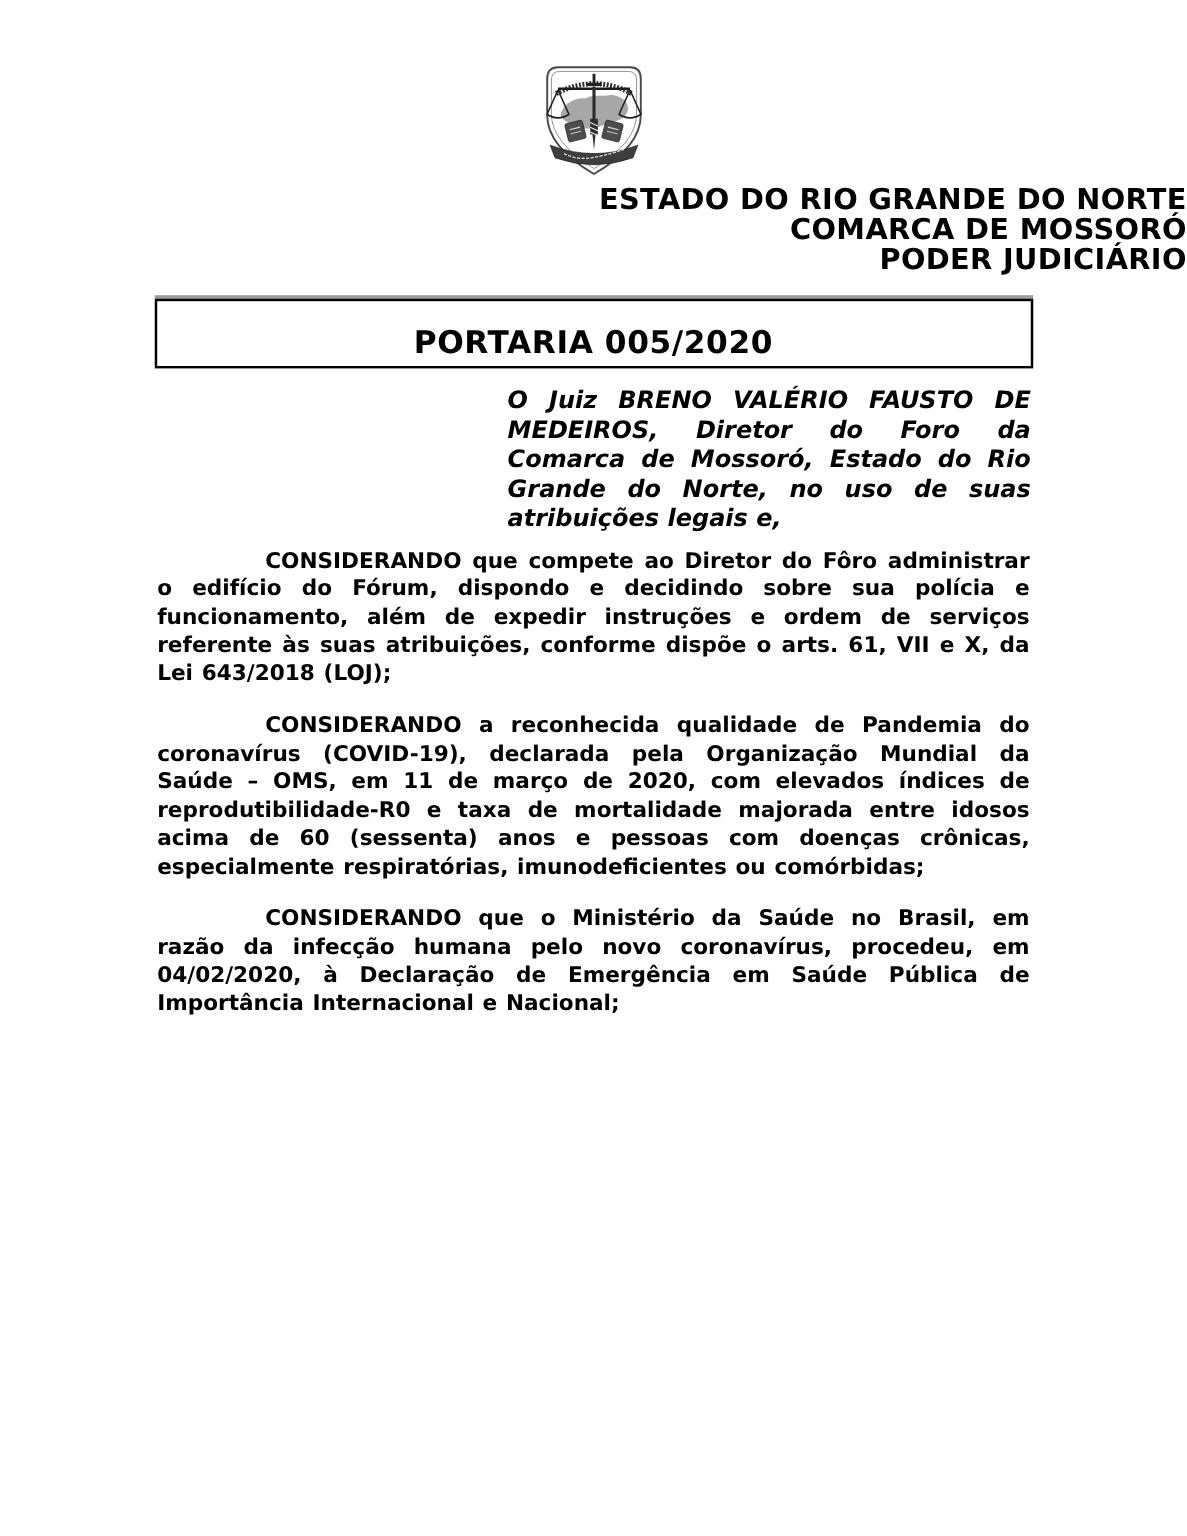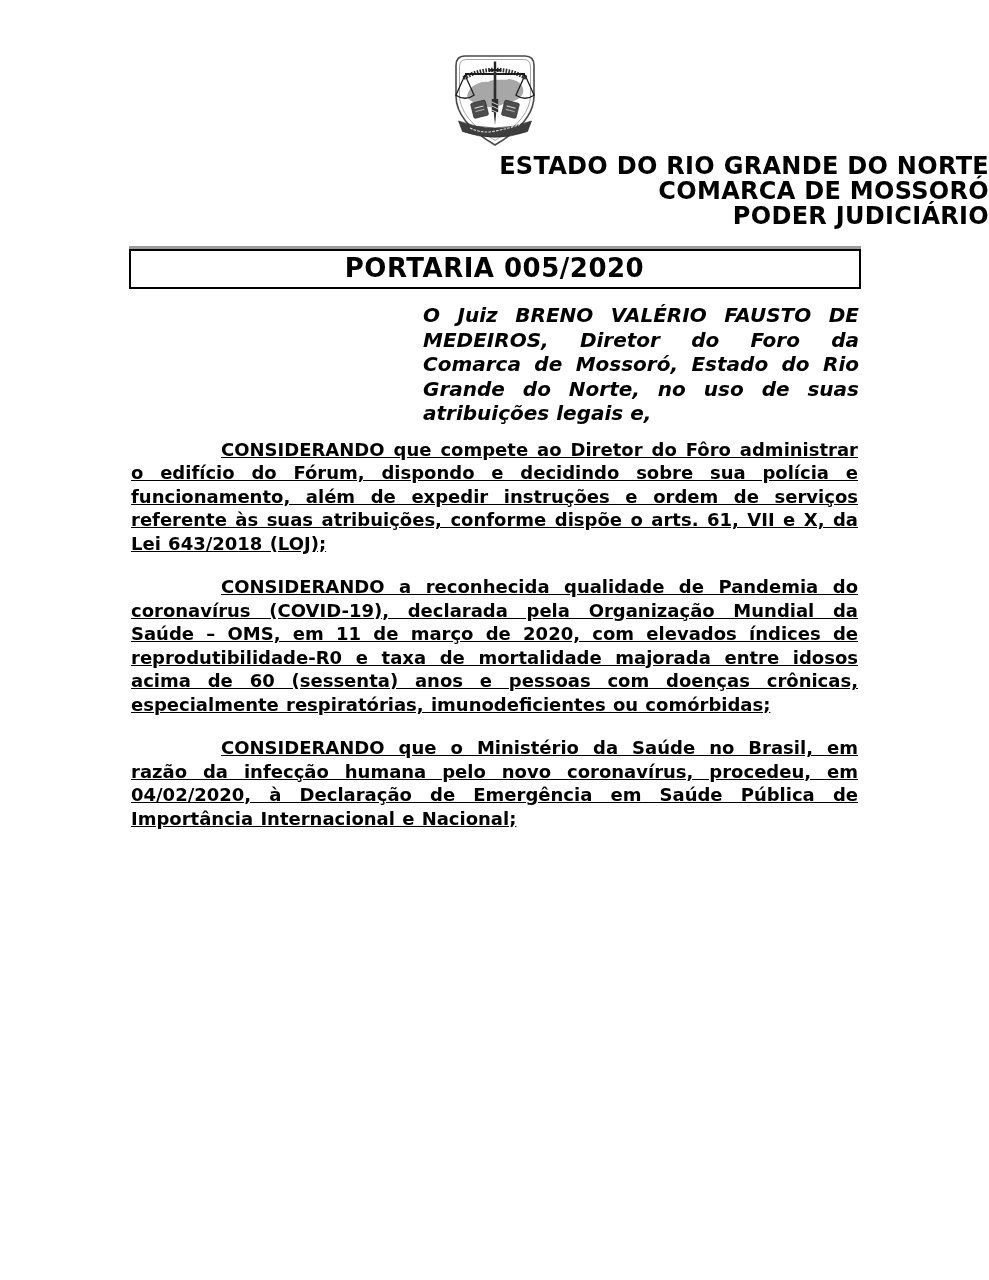--- a/index.html
+++ b/index.html
@@ -23,21 +23,21 @@
     letter-spacing: 0.3px;
   }
   .title-box {
     width: 728px;
     margin: 20px auto 0 auto;
     border: 2px solid #000000;
     box-shadow: 0 -3px 0 #9c9c9c;
     text-align: center;
     font-size: 26px;
     line-height: 30px;
-    padding: 2px 0 4px 0;
+    padding: 20px 0 4px 0;
     letter-spacing: 0.5px;
   }
   .subtitle {
     width: 700px;
     margin: 16px auto 0 auto;
     text-align: center;
     font-style: italic;
     font-size: 17.5px;
     line-height: 25.5px;
   }
@@ -47,21 +47,20 @@
     text-align: justify;
     font-size: 20px;
     line-height: 24.5px;
     font-style: italic;
   }
   .bodytext {
     width: 727px;
     margin: 12px 0 0 131px;
     font-size: 18px;
     line-height: 23.5px;
-    text-decoration: underline;
   }
   .para {
     margin: 0 0 20px 0;
     text-align: justify;
     text-indent: 90px;
     word-spacing: 1px;
   }
   .para.continued { text-align-last: justify; }
 </style>
 </head>

